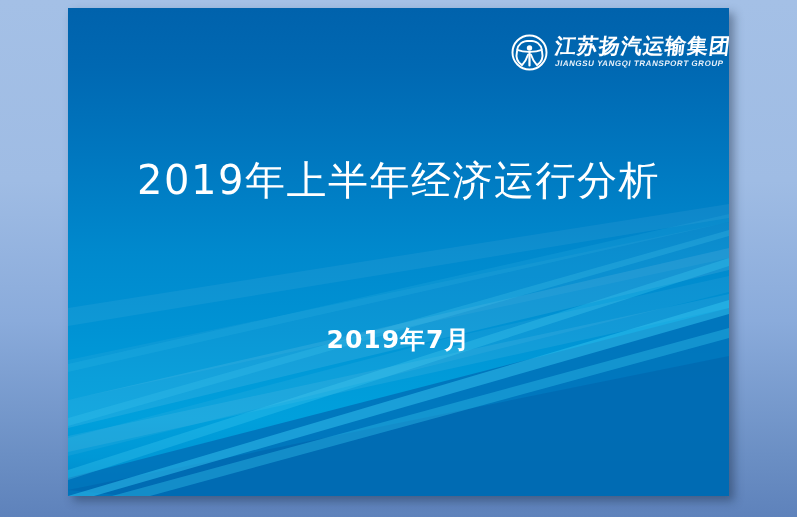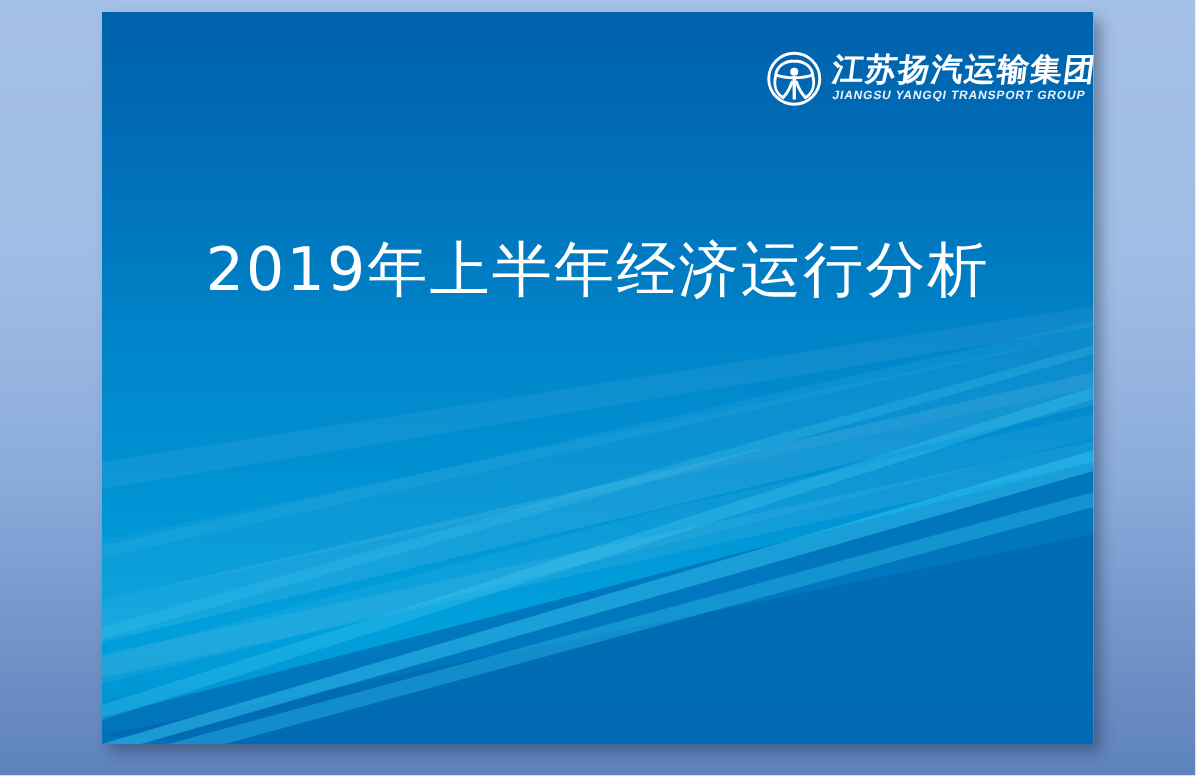--- a/index.html
+++ b/index.html
@@ -176,15 +176,18 @@
       <span class="logo-text">
         <span class="logo-cn">江苏扬汽运输集团</span>
         <span class="logo-en">JIANGSU YANGQI TRANSPORT GROUP</span>
       </span>
     </div>
 
     <div id="title-area">
       <div id="slide-title">2019年上半年经济运行分析</div>
     </div>
 
+    <div id="subtitle-area">
+      <div id="slide-subtitle">2019年7月</div>
+    </div>
 
   </div>
 </div>
 
 </body></html>

